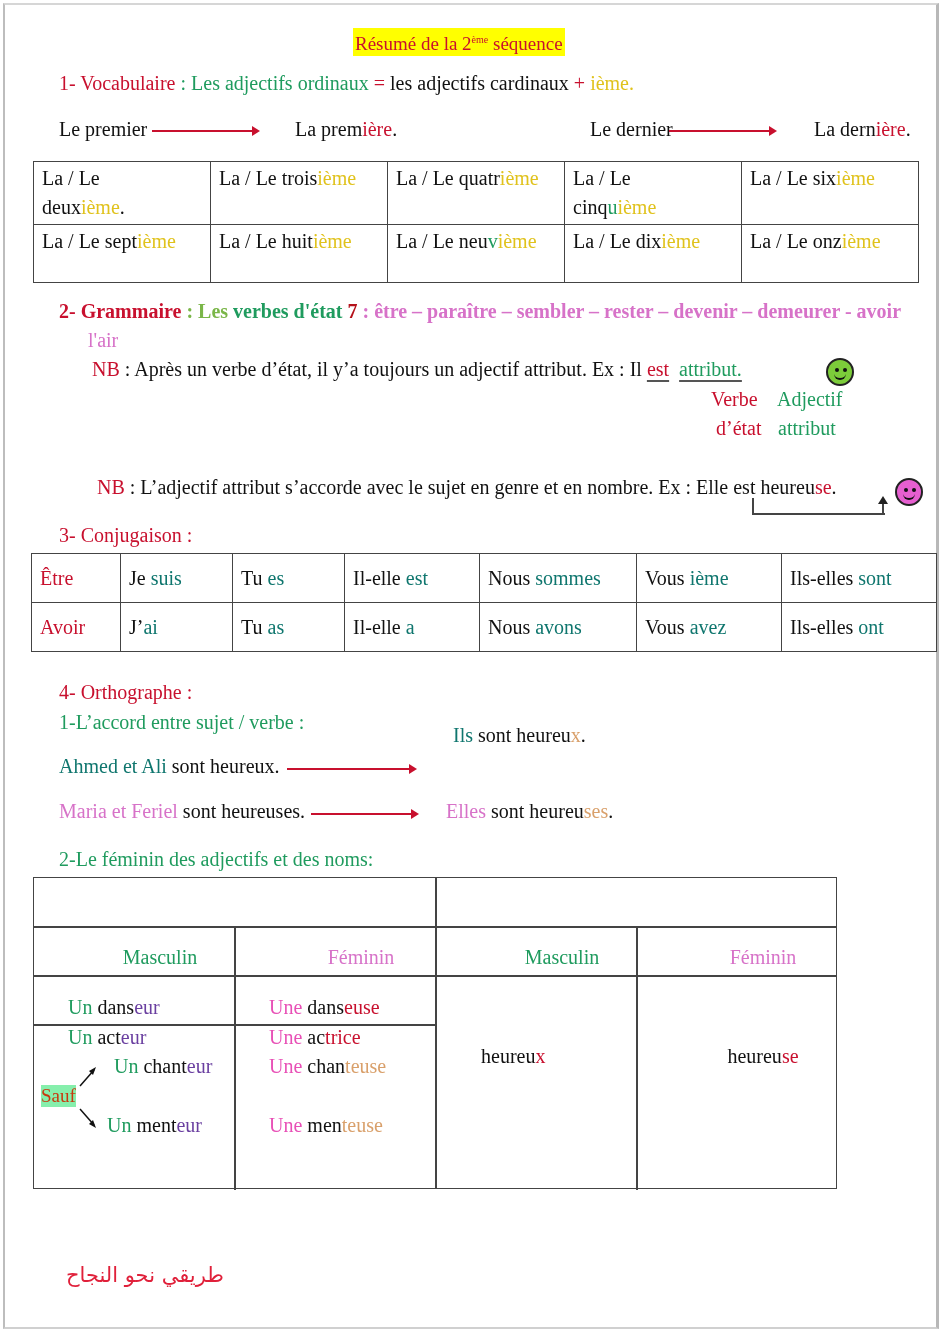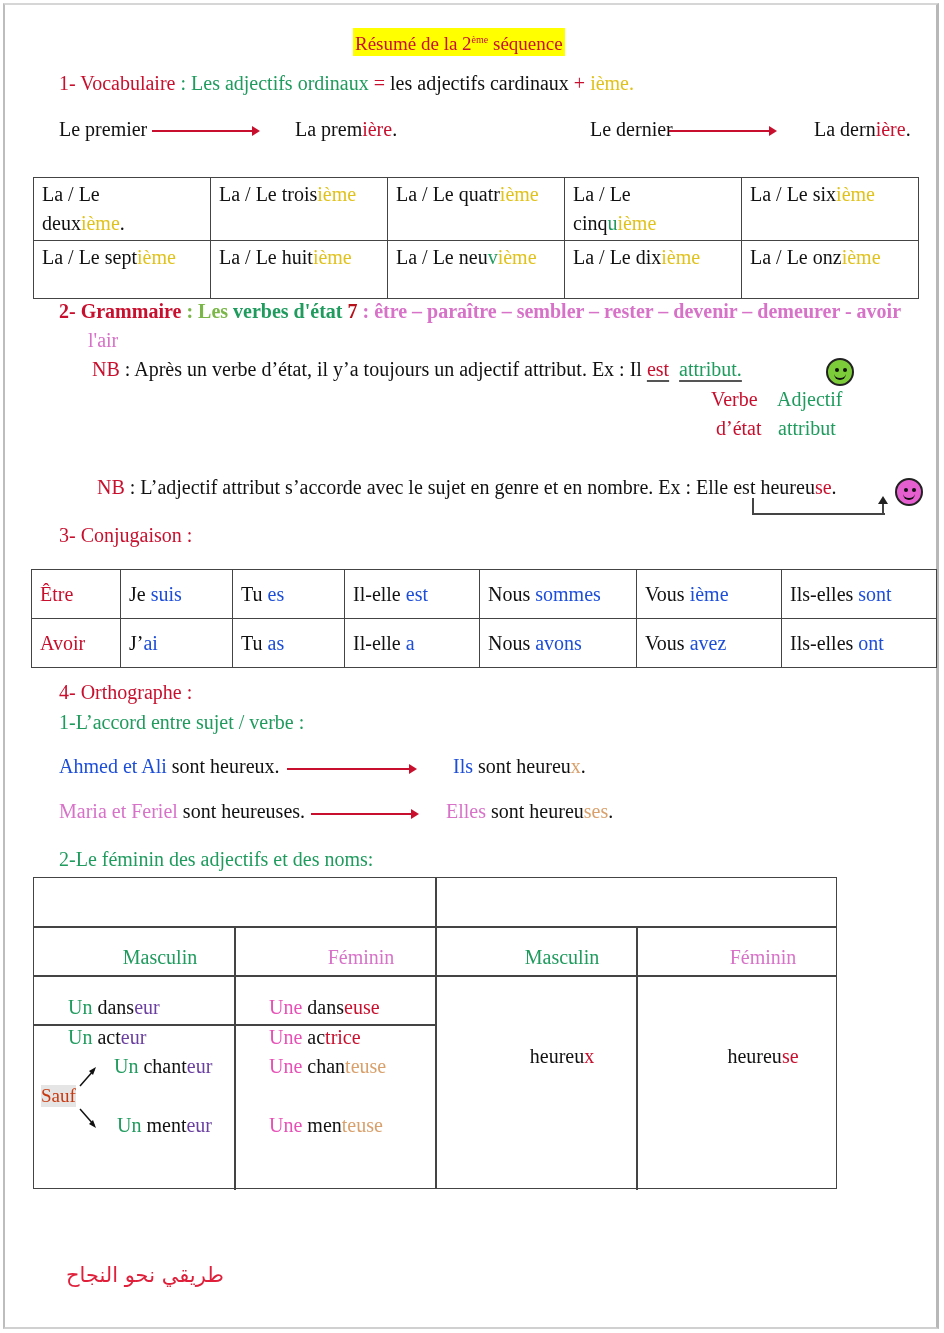--- a/index.html
+++ b/index.html
@@ -16,57 +16,57 @@
     box-sizing: border-box;
   }
   .abs { position: absolute; white-space: nowrap; }
   .red { color: #c8102e; }
   .dred { color: #b5121b; }
   .green { color: #1f9b5e; }
   .lgreen { color: #7ab648; }
   .yellow { color: #e0c21c; }
   .pink { color: #d772c8; }
   .hotpink { color: #e84fb6; }
-  .blue { color: #1d4ed8; }
+  .blue { color: #0f766e; }
   .purple { color: #6a3fa0; }
   .tan { color: #d9a06b; }
   .f20 { font-size: 20px; margin-left: 26px; }
   .f19 { font-size: 19px; }
 
   .title {
     left: 353px; top: 28px; font-size: 19px; color: #c8102e;
     background: #ffff00; padding: 0 2px; line-height: 24px;
   }
   .title sup { font-size: 10px; }
 
   .arrow { position: absolute; height: 2px; background: #c8102e; }
   .arrow::after {
     content: ""; position: absolute; right: -2px; top: -4px;
     border-left: 8px solid #c8102e; border-top: 5px solid transparent; border-bottom: 5px solid transparent;
   }
 
-  table { border-collapse: collapse; position: absolute; margin-top: 16px; }
+  table { border-collapse: collapse; position: absolute; }
   td { border: 1.5px solid #444; vertical-align: top; font-size: 20px; padding: 0; }
 
   .ord td { padding: 2px 8px; line-height: 29px; height: 53px; }
   .ord tr:nth-child(2) td { height: 53px; }
 
   .conj td { padding: 0 8px; height: 48px; vertical-align: middle; }
 
   .smiley {
     position: absolute; width: 28px; height: 28px; border-radius: 50%;
     border: 2px solid #222; box-sizing: border-box;
   }
   .smiley .eye { position: absolute; width: 4px; height: 4px; background: #111; border-radius: 50%; top: 8px; }
   .smiley .mouth {
     position: absolute; left: 6px; top: 11px; width: 12px; height: 7px;
     border-bottom: 2px solid #111; border-radius: 0 0 8px 8px;
   }
   .uline { text-decoration: underline; text-decoration-color: #555; text-underline-offset: 4px; }
-  .highlight { background: #e5e5e5; }
+  .highlight { background: #86efac; }
 </style>
 </head>
 <body>
 
 <div class="page"></div>
 
 <div class="abs title"><span>Résumé de la 2</span><sup>ème</sup><span> séquence</span></div>
 
 <div class="abs f20" style="left:33px; top:72px;">
   <span class="red">1- </span><span class="red">Vocabulaire</span><span class="green"> : </span><span class="green">Les adjectifs ordinaux</span><span class="red"> = </span><span>les adjectifs cardinaux</span><span class="red"> + </span><span class="yellow">ième.</span>
@@ -151,21 +151,21 @@
     <td><span>Ils-elles </span><span class="blue">ont</span></td>
   </tr>
 </tbody>
   </table>
 
 <div class="abs f20 red" style="left:33px; top:681px;">4- Orthographe :</div>
 <div class="abs f20 green" style="left:33px; top:711px;">1-L’accord entre sujet / verbe :</div>
 
 <div class="abs f20" style="left:33px; top:755px;"><span class="blue">Ahmed et Ali</span><span> sont heureux.</span></div>
 <div class="arrow" style="left:287px; top:768px; width:128px;"></div>
-<div class="abs f20" style="left:427px; top:755px;"><span class="blue">Ils</span><span> sont heureu</span><span class="tan">x</span><span>.</span></div>
+<div class="abs f20" style="left:427px; top:724px;"><span class="blue">Ils</span><span> sont heureu</span><span class="tan">x</span><span>.</span></div>
 
 <div class="abs f20" style="left:33px; top:800px;"><span class="pink">Maria et Feriel</span><span> sont heureuses.</span></div>
 <div class="arrow" style="left:311px; top:813px; width:106px;"></div>
 <div class="abs f20" style="left:420px; top:800px;"><span class="pink">Elles</span><span> sont heureu</span><span class="tan">ses</span><span>.</span></div>
 
 <div class="abs f20 green" style="left:33px; top:848px;">2-Le féminin des adjectifs  et des noms:</div>
 
 <div style="position:absolute; left:33px; top:877px; width:804px; height:312px; border:1.5px solid #444; box-sizing:border-box;">
   <div style="position:absolute; left:401px; top:0; width:1.5px; height:100%; background:#444;"></div>
   <div style="position:absolute; left:0; top:48px; width:100%; height:1.5px; background:#444;"></div>
@@ -190,20 +190,20 @@
   <div class="abs f20" style="left:209px; top:177px;"><span class="hotpink">Une </span><span>chan</span><span class="tan">teuse</span></div>
 
   <div class="abs f19 highlight" style="left:7px; top:207px; color:#c8380e;">Sauf</div>
   <svg style="position:absolute; left:44px; top:186px;" width="24" height="70">
     <line x1="2" y1="22" x2="16" y2="6" stroke="#111" stroke-width="1.5"></line>
     <polygon points="18,3 11,7 15,11" fill="#111"></polygon>
     <line x1="2" y1="45" x2="16" y2="61" stroke="#111" stroke-width="1.5"></line>
     <polygon points="18,64 11,60 15,56" fill="#111"></polygon>
   </svg>
 
-  <div class="abs f20" style="left:57px; top:236px;"><span class="green">Un </span><span>ment</span><span class="purple">eur</span></div>
+  <div class="abs f20" style="left:47px; top:236px;"><span class="green">Un </span><span>ment</span><span class="purple">eur</span></div>
   <div class="abs f20" style="left:209px; top:236px;"><span class="hotpink">Une </span><span>men</span><span class="tan">teuse</span></div>
 
-  <div class="abs f20" style="left:402px; width:200px; top:167px; text-align:center;"><span>heureu</span><span class="red">x</span></div>
+  <div class="abs f20" style="left:421px; width:200px; top:167px; text-align:left;"><span>heureu</span><span class="red">x</span></div>
   <div class="abs f20" style="left:603px; width:200px; top:167px; text-align:center;"><span>heureu</span><span class="red">se</span></div>
 </div>
 
 <div class="abs" dir="rtl" style="left:66px; top:1263px; font-family:'DejaVu Sans', sans-serif; font-size:21px; color:#e0203a;">طريقي نحو النجاح</div>
 
 </body></html>

